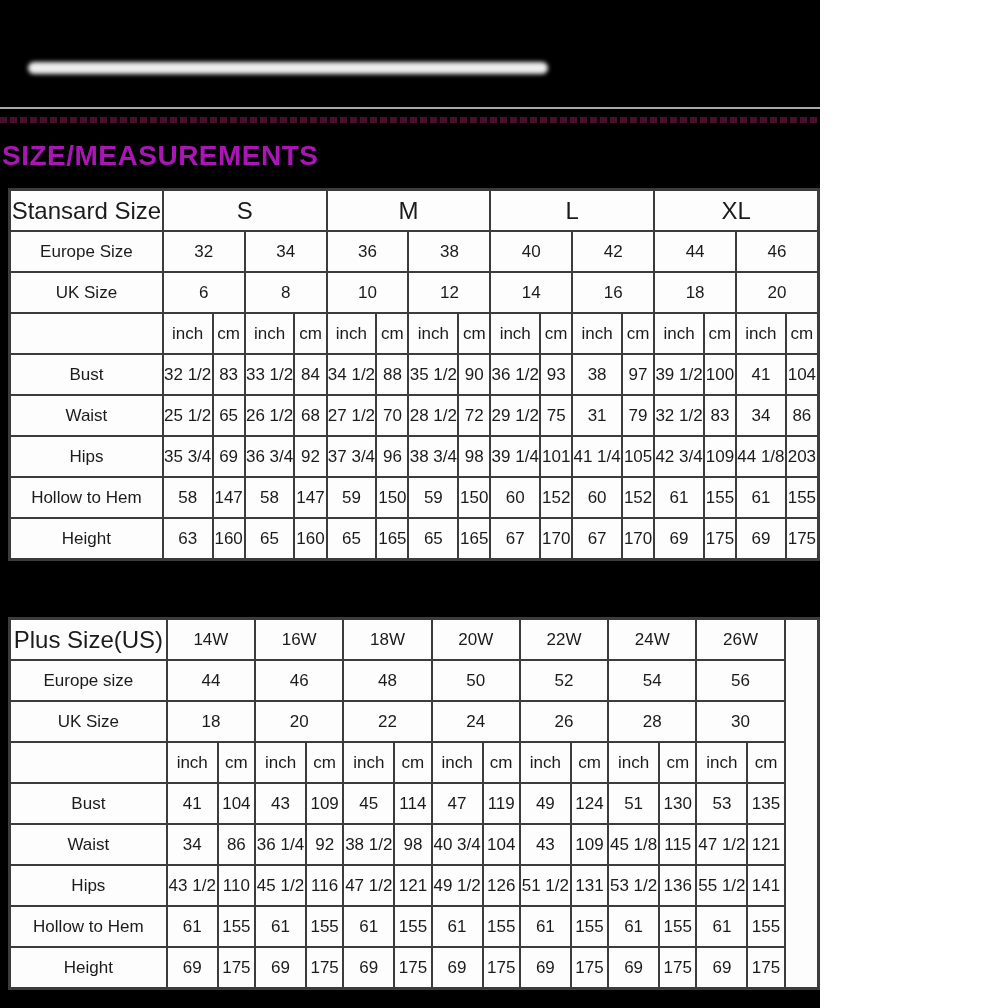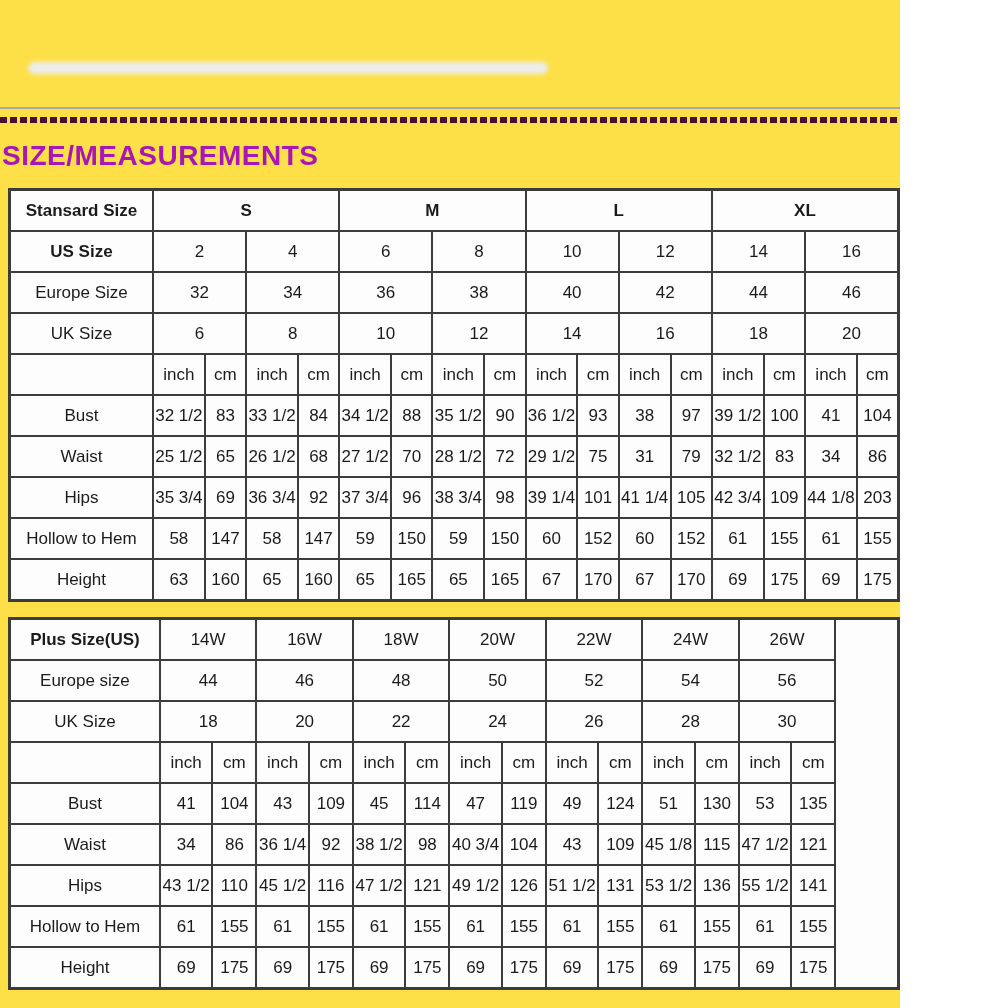--- a/index.html
+++ b/index.html
@@ -4,36 +4,36 @@
 <style>
   :root{
     --title-color:#a816b4;
     --dash-color:#4b0f2e;
     --grayline-color:#a8a8a8;
     --border-color:#3c3c3c;
     --text-color:#1b1b1b;
   }
   html,body{margin:0;padding:0;background:#ffffff;}
   body{width:1008px;height:1008px;font-family:"Liberation Sans",sans-serif;}
-  .canvas{position:relative;width:900px;height:1008px;overflow:hidden;background:#fde047;}
+  .canvas{position:relative;width:820px;height:1008px;overflow:hidden;background:#000000;}
   .smudge{position:absolute;left:28px;top:62px;width:520px;height:12px;background:#ededed;border-radius:6px;filter:blur(2px);}
   .gray-line{position:absolute;left:0;top:107px;width:1008px;height:2px;background:var(--grayline-color);}
   .dash-line{position:absolute;left:0;top:117px;width:1008px;height:6px;
     background:repeating-linear-gradient(90deg,var(--dash-color) 0 7px,transparent 7px 10px);}
   .page-title{position:absolute;left:2px;top:140px;font-size:28px;font-weight:bold;
     letter-spacing:.5px;color:var(--title-color);}
   table{border-collapse:collapse;table-layout:fixed;position:absolute;left:8px;background:#fdfdfd;
     border:3px solid var(--border-color);}
   #standard-table{top:188px;}
   #plus-table{top:617px;}
   td{border:2px solid var(--border-color);text-align:center;vertical-align:middle;
     font-size:17px;color:var(--text-color);padding:0;overflow:hidden;white-space:nowrap;}
   #standard-table td{height:39px;}
   #plus-table td{height:39px;}
-  td.b{font-weight:bold;font-size:17px;}
+  td.b{font-weight:normal;font-size:24px;}
 </style>
 </head>
 <body>
 
 <div class="canvas">
   <div class="smudge"></div>
   <div class="gray-line"></div>
   <div class="dash-line"></div>
   <div class="page-title">SIZE/MEASUREMENTS</div>
 
@@ -57,31 +57,20 @@
         <col style="width: 54px;">
         <col style="width: 50px;">
       </colgroup>
       <tbody>
         <tr>
           <td class="b">Stansard Size</td>
           <td colspan="4" class="b">S</td>
           <td colspan="4" class="b">M</td>
           <td colspan="4" class="b">L</td>
           <td colspan="4" class="b">XL</td>
-        </tr>
-        <tr>
-          <td class="b">US Size</td>
-          <td colspan="2">2</td>
-          <td colspan="2">4</td>
-          <td colspan="2">6</td>
-          <td colspan="2">8</td>
-          <td colspan="2">10</td>
-          <td colspan="2">12</td>
-          <td colspan="2">14</td>
-          <td colspan="2">16</td>
         </tr>
         <tr>
           <td>Europe Size</td>
           <td colspan="2">32</td>
           <td colspan="2">34</td>
           <td colspan="2">36</td>
           <td colspan="2">38</td>
           <td colspan="2">40</td>
           <td colspan="2">42</td>
           <td colspan="2">44</td>

